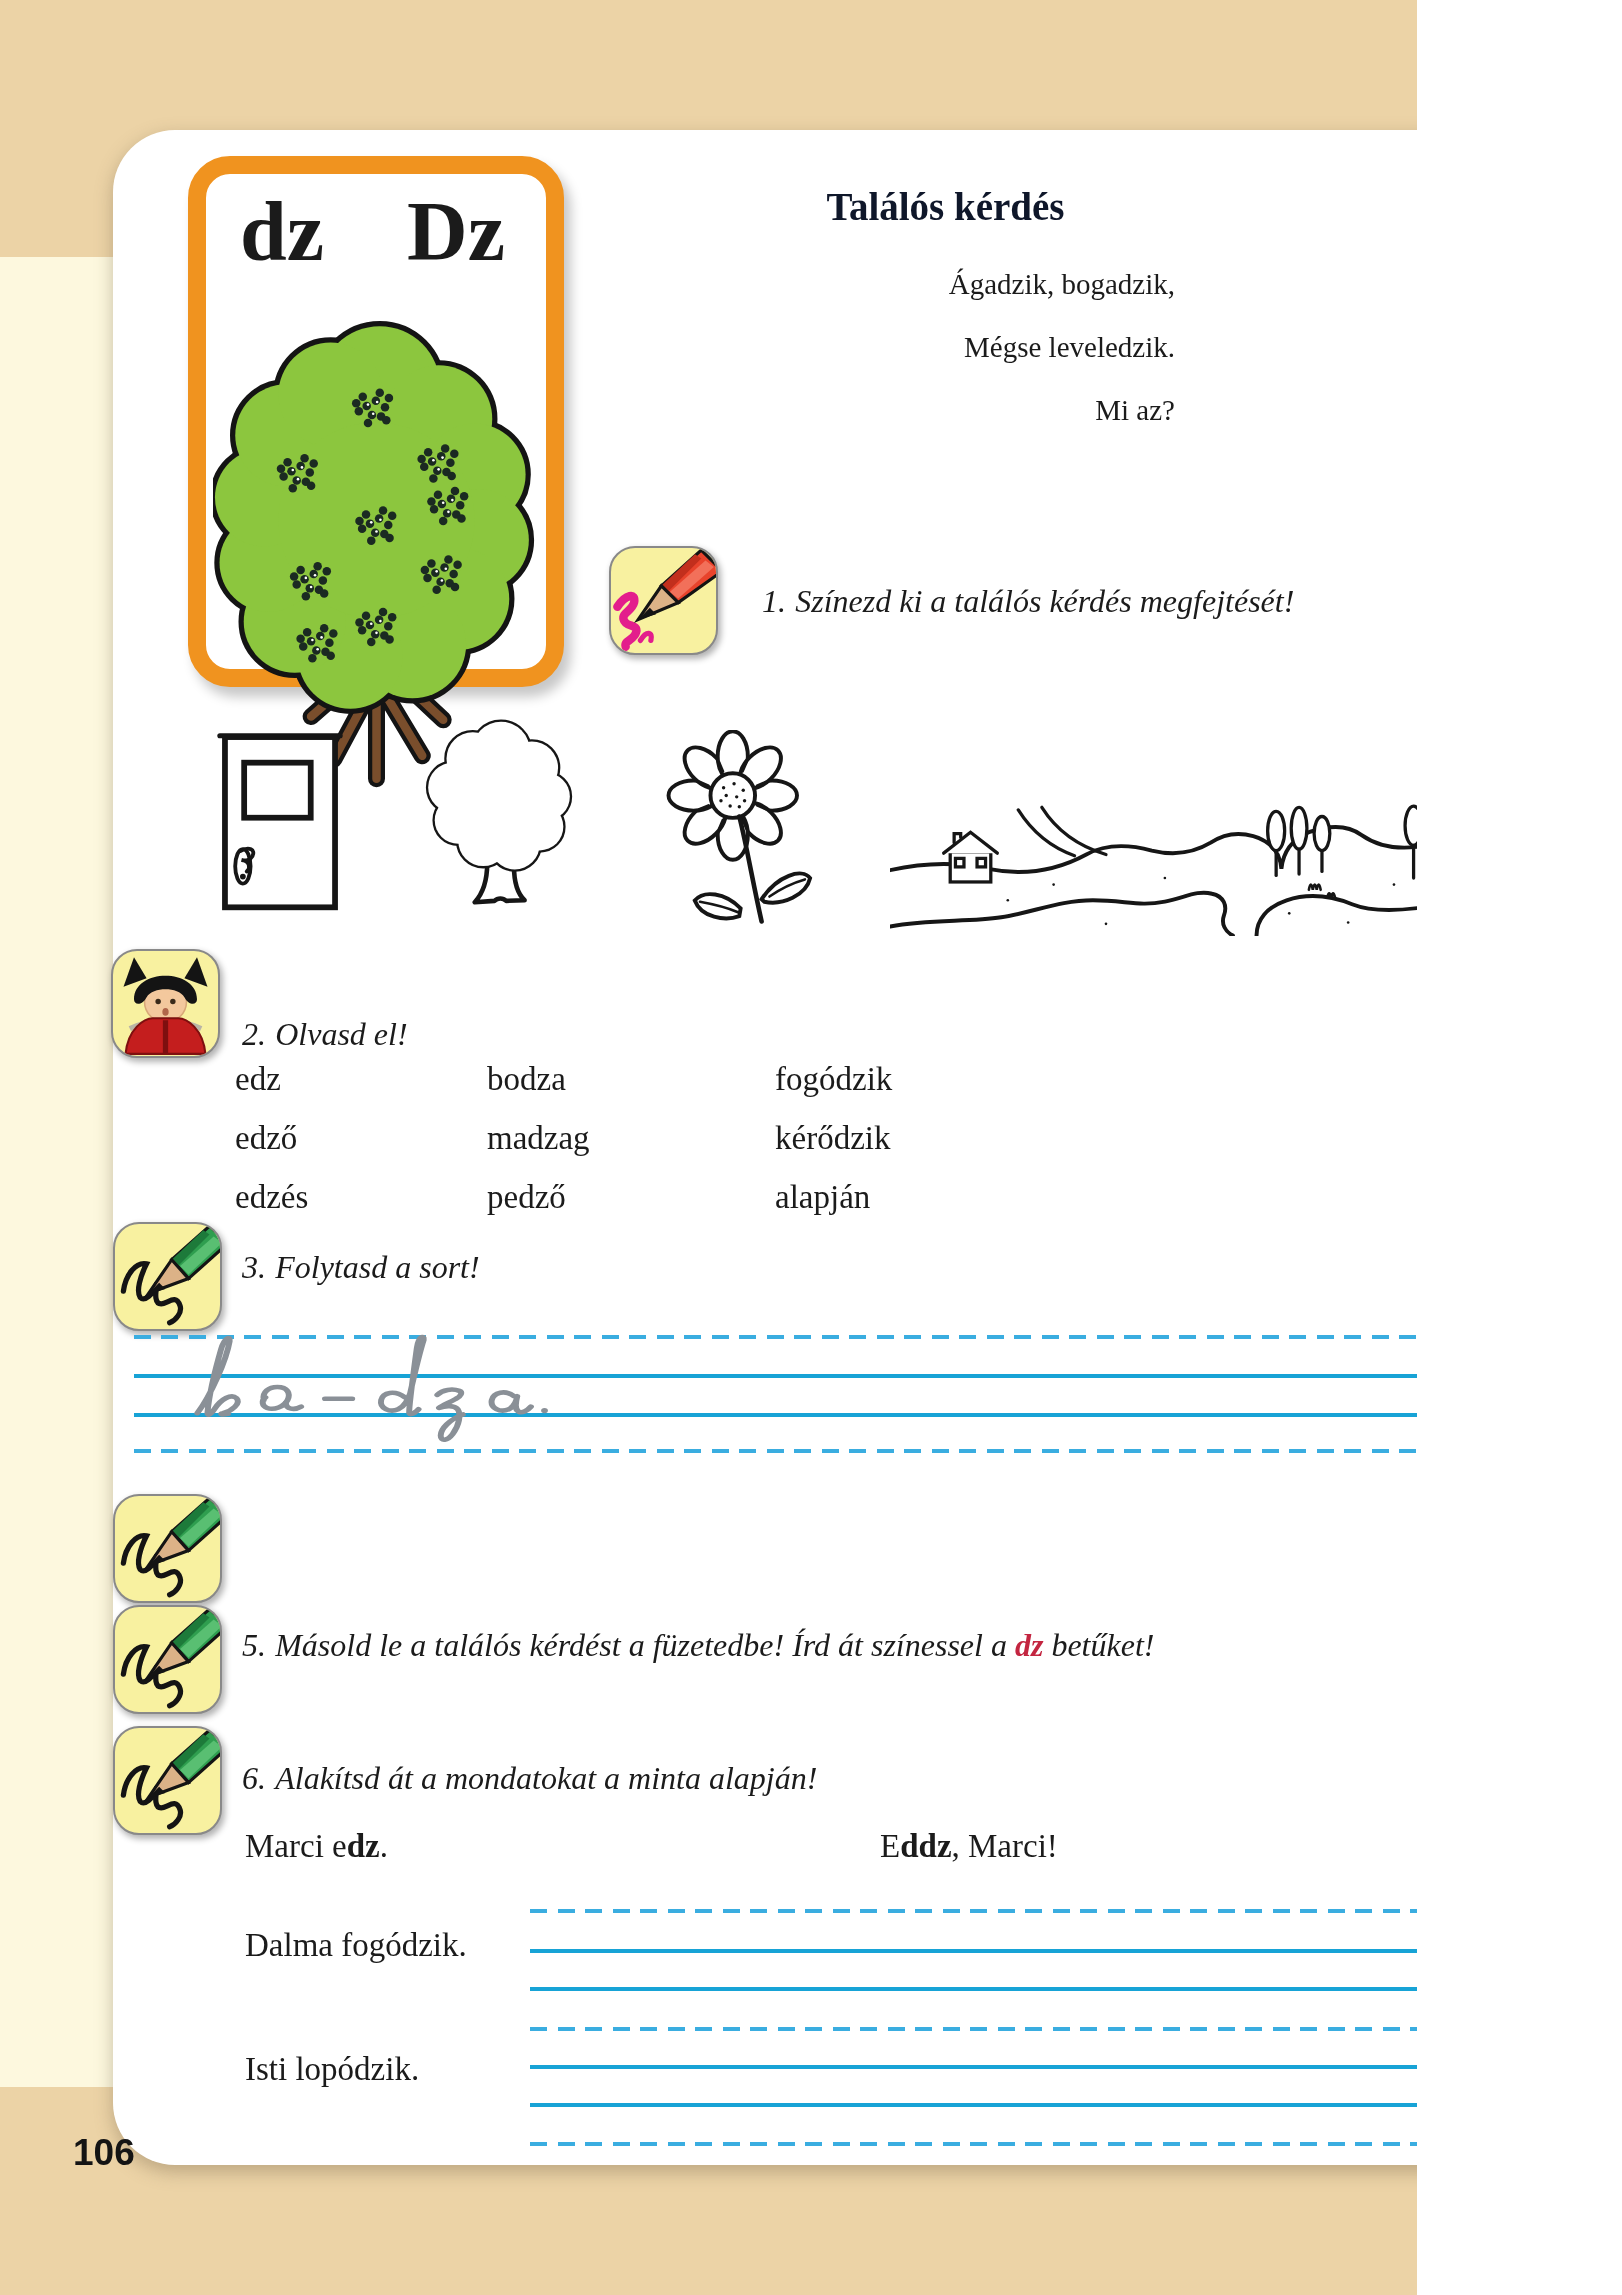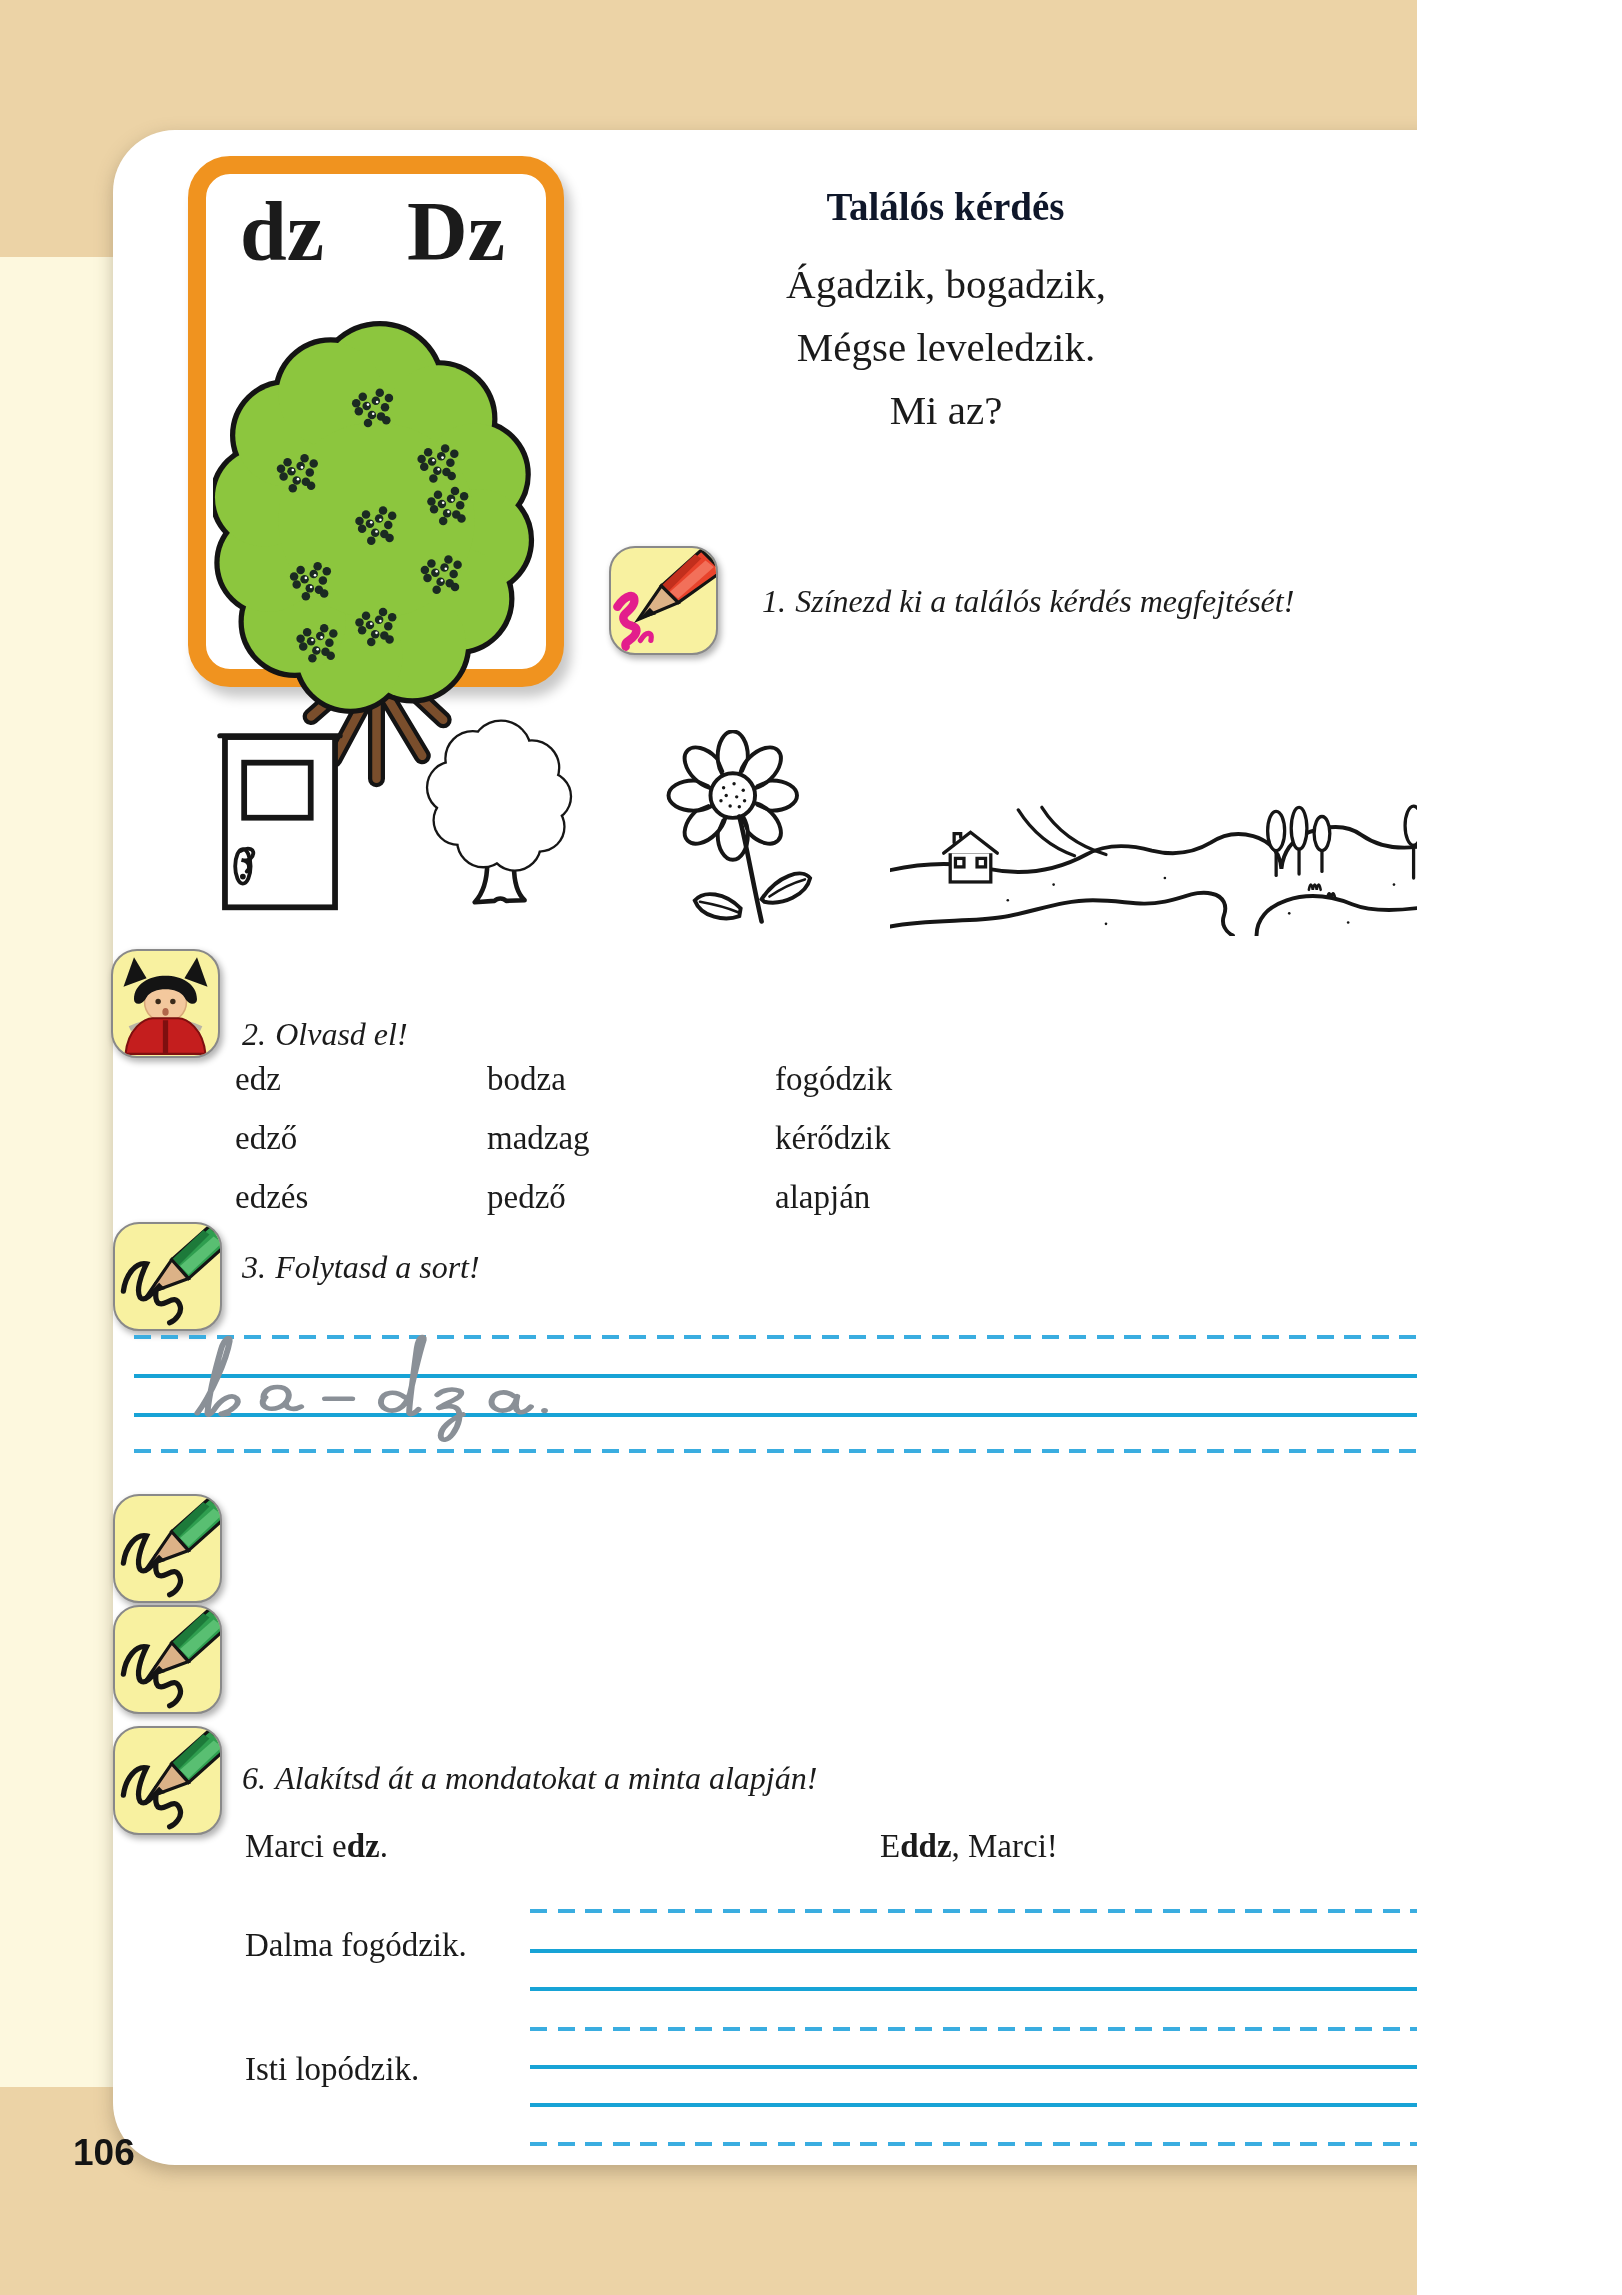--- a/index.html
+++ b/index.html
@@ -9,22 +9,22 @@
   .sheet{position:absolute;left:113px;top:130px;width:1377px;height:2035px;
          background:#ffffff;border-radius:62px;box-shadow:0 6.5px 18.3px rgba(110,95,70,.38);}
   .letter-card{position:absolute;left:188px;top:156px;width:376px;height:531px;
          box-sizing:border-box;background:#fff;border:18.3px solid #f0931f;border-radius:42px;
          box-shadow:6.5px 9.2px 11.8px rgba(0,0,0,.22);}
   .letters{display:flex;justify-content:space-between;padding:14.4px 41px 0 34px;
          font-weight:bold;font-size:84px;line-height:1.05;}
   .bush-wrap{position:absolute;left:6.5px;bottom:1.3px;width:327px;height:370px;}
   .riddle-title{position:absolute;left:749px;top:184px;width:393px;text-align:center;
          color:#0f172a;font-weight:bold;font-size:39px;}
-  .riddle-lines{position:absolute;left:717px;top:253px;width:458px;text-align:center;
-         font-size:41px;line-height:63px;}
+  .riddle-lines{position:absolute;left:717px;top:253px;width:458px;text-align:right;
+         font-size:29px;line-height:63px;}
   .task-icon{position:absolute;width:109px;height:109px;background:#f8f1a0;
          border:2.6px solid #898989;border-radius:26px;box-sizing:border-box;
          box-shadow:2.6px 3.9px 5.9px rgba(0,0,0,.30);overflow:hidden;}
   .task-icon svg{position:absolute;left:0;top:0;width:100%;height:100%;}
   .instr{position:absolute;font-style:italic;font-size:32px;line-height:41px;white-space:nowrap;}
   .instr .num{margin-right:9.2px;}
   .hl{color:#c32540;font-weight:bold;}
   .drawing{position:absolute;}
   .word-col{position:absolute;top:1050px;font-size:33px;line-height:59px;white-space:nowrap;}
   .gl{position:absolute;height:3.9px;}
@@ -368,20 +368,23 @@
   <div class="task-icon" style="left:113px;top:1605px;">
     <svg viewBox="0 0 100 100">
       <path d="M8,64 C10,48 20,36 30,38 C24,50 20,64 24,70 C28,74 36,68 40,56 C38,68 38,76 44,76 C50,76 58,66 62,78 C64,84 58,92 52,94" stroke="#141414" stroke-width="5" fill="none" stroke-linecap="round"></path>
       <polygon points="54,34 90,2 108,18 70,52" fill="#2f9e4f" stroke="#141414" stroke-width="3"></polygon>
       <polygon points="62,40 94,12 102,18 70,48" fill="#59bf72"></polygon>
       <polygon points="54,34 84,6 90,10 60,40" fill="#1d7a3a"></polygon>
       <polygon points="32,66 54,34 70,52" fill="#dcb287" stroke="#141414" stroke-width="3"></polygon>
       <polygon points="32,66 42,56 48,62" fill="#141414"></polygon>
     </svg>
   </div>
+  <div class="instr" style="left:242px;top:1625px;">
+    <span class="num">5.</span><span>Másold le a találós kérdést a füzetedbe! Írd át színessel a </span><span class="hl">dz</span><span> betűket!</span>
+  </div>
 
   <div class="task-icon" style="left:113px;top:1726px;">
     <svg viewBox="0 0 100 100">
       <path d="M8,64 C10,48 20,36 30,38 C24,50 20,64 24,70 C28,74 36,68 40,56 C38,68 38,76 44,76 C50,76 58,66 62,78 C64,84 58,92 52,94" stroke="#141414" stroke-width="5" fill="none" stroke-linecap="round"></path>
       <polygon points="54,34 90,2 108,18 70,52" fill="#2f9e4f" stroke="#141414" stroke-width="3"></polygon>
       <polygon points="62,40 94,12 102,18 70,48" fill="#59bf72"></polygon>
       <polygon points="54,34 84,6 90,10 60,40" fill="#1d7a3a"></polygon>
       <polygon points="32,66 54,34 70,52" fill="#dcb287" stroke="#141414" stroke-width="3"></polygon>
       <polygon points="32,66 42,56 48,62" fill="#141414"></polygon>
     </svg>

